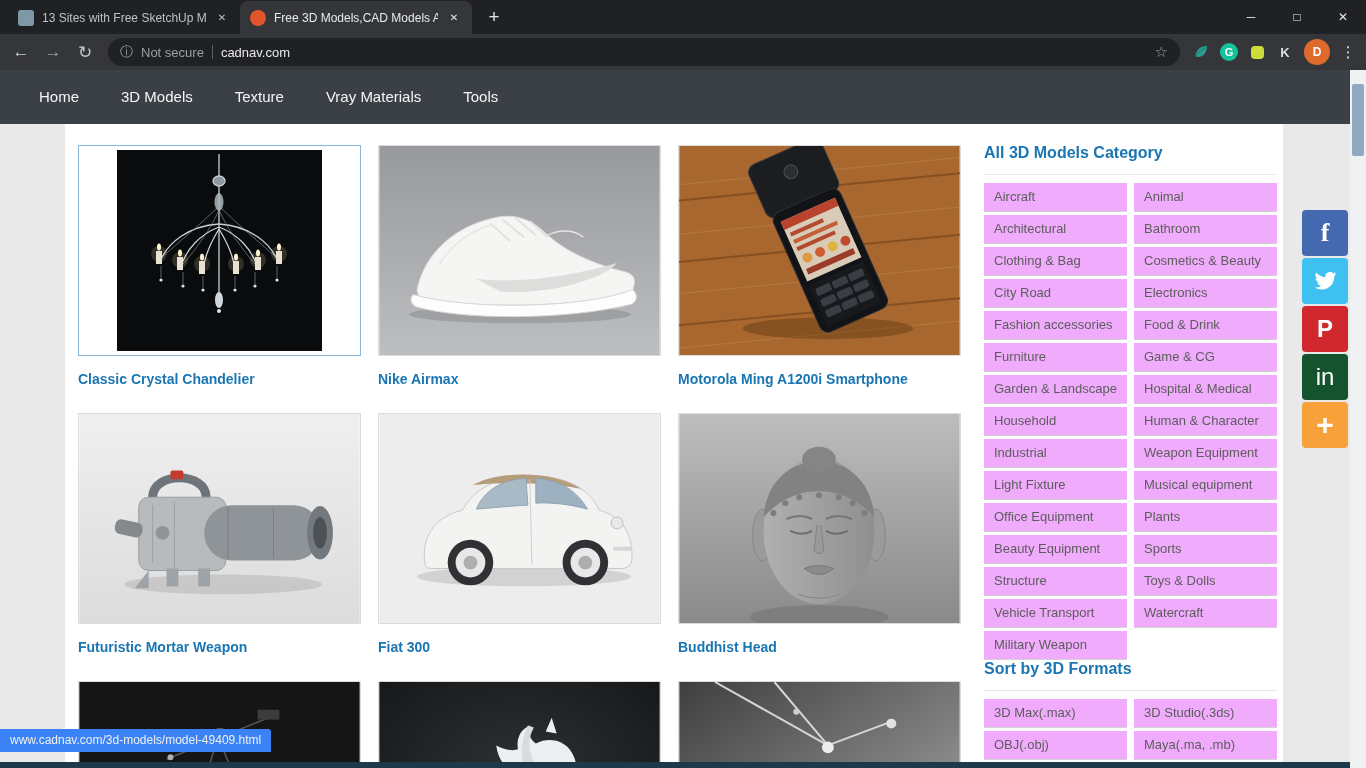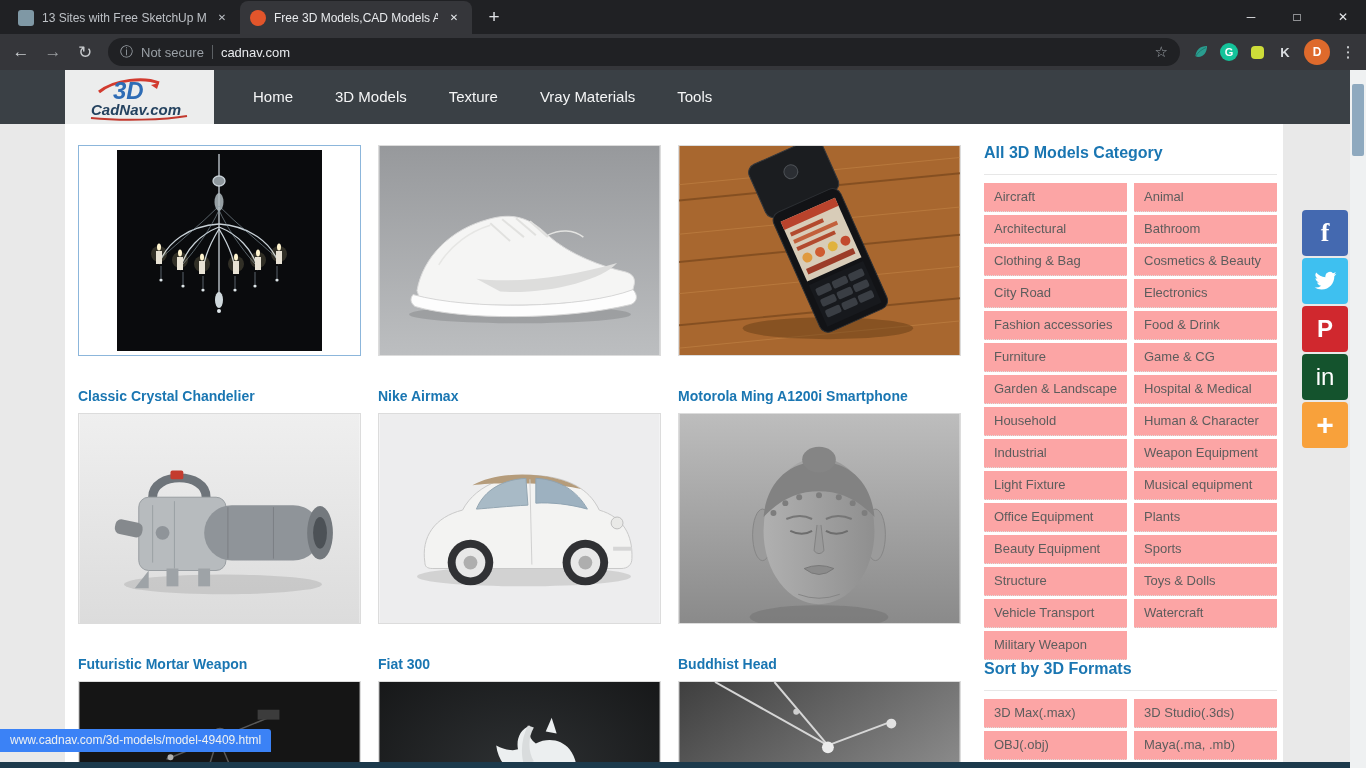--- a/index.html
+++ b/index.html
@@ -45,27 +45,27 @@
   .page{position:relative;height:644px}
   .content{width:1218px;margin-left:65px;background:#fff;height:644px;display:flex;overflow:hidden}
   .models{width:913px;padding:21px 0 0 13px}
   .grid{display:grid;grid-template-columns:repeat(3,283px);column-gap:17px}
   .card{height:268px}
   .card-partial{height:211px}
   .thumb{display:block;width:283px;height:211px;border:1px solid #dcdcdc;background:#fff;overflow:hidden;cursor:pointer}
   .thumb svg{display:block;width:100%;height:100%}
   .card.selected .thumb{border:1px solid #8cb6db;display:flex;align-items:center;justify-content:center}
   .card.selected .thumb svg{width:205px;height:201px}
-  .title-link{display:inline-block;margin-top:32px;color:#1a76b2;font-size:14px;font-weight:bold;text-decoration:none;cursor:pointer}
+  .title-link{display:inline-block;margin-top:15px;color:#1a76b2;font-size:14px;font-weight:bold;text-decoration:none;cursor:pointer}
 
   .sidebar{width:305px;padding:20px 0 0 6px}
   .side-h{color:#1a76b2;font-size:16px;font-weight:bold;width:293px;padding-bottom:12px;border-bottom:1px solid #e7e7e7;margin-bottom:8px}
   .side-h.second{margin-top:0}
   .cat-grid{display:grid;grid-template-columns:143px 143px;column-gap:7px;row-gap:3px}
-  .cat{height:29px;line-height:28px;background:#fca5a5;color:#5d5d5d;font-size:13px;padding-left:10px;overflow:hidden;white-space:nowrap;border-bottom:1px dotted #dedede;cursor:pointer}
+  .cat{height:29px;line-height:28px;background:#f0abfc;color:#5d5d5d;font-size:13px;padding-left:10px;overflow:hidden;white-space:nowrap;border-bottom:1px dotted #dedede;cursor:pointer}
 
   
   .social{position:absolute;right:18px;top:210px;width:46px;display:flex;flex-direction:column;gap:2px}
   .soc{width:46px;height:46px;border-radius:4px;display:flex;align-items:center;justify-content:center;color:#fff;cursor:pointer}
   .soc.fb{background:#4469b0;font-size:26px;font-weight:bold;font-family:"Liberation Serif",serif}
   .soc.tw{background:#3ec0f0}
   .soc.pin{background:#d0282e;font-size:24px;font-weight:bold}
   .soc.li{background:#14532d;font-size:24px;font-weight:normal}
   .soc.plus{background:#f8a13b;font-size:30px;font-weight:bold}
 
@@ -125,29 +125,20 @@
       <span class="y-dot"></span>
     </div>
     <div class="ext">
       <span class="k-letter">K</span>
     </div>
     <div class="avatar">D</div>
     <div class="kebab">⋮</div>
   </div>
 
   <div class="site-header">
-    <div class="logo-box">
-      <svg width="122" height="48" viewBox="0 0 122 48">
-        <path d="M20 19 C36 6 66 4 80 10" stroke="#d23b2f" stroke-width="3" fill="none"></path>
-        <path d="M80 10 L72 12 L78 16 Z" fill="#d23b2f"></path>
-        <text x="34" y="26" font-size="24" font-style="italic" font-weight="bold" fill="#2e6cb5">3D</text>
-        <text x="12" y="42" font-size="15" font-style="italic" font-weight="bold" fill="#24425f">CadNav.com</text>
-        <path d="M12 45 C42 48 86 47 108 43" stroke="#c2392e" stroke-width="2" fill="none"></path>
-      </svg>
-    </div>
     <div class="main-nav">
       <div class="nav-item">Home</div>
       <div class="nav-item">3D Models</div>
       <div class="nav-item">Texture</div>
       <div class="nav-item">Vray Materials</div>
       <div class="nav-item">Tools</div>
     </div>
   </div>
 
   <div class="page">

